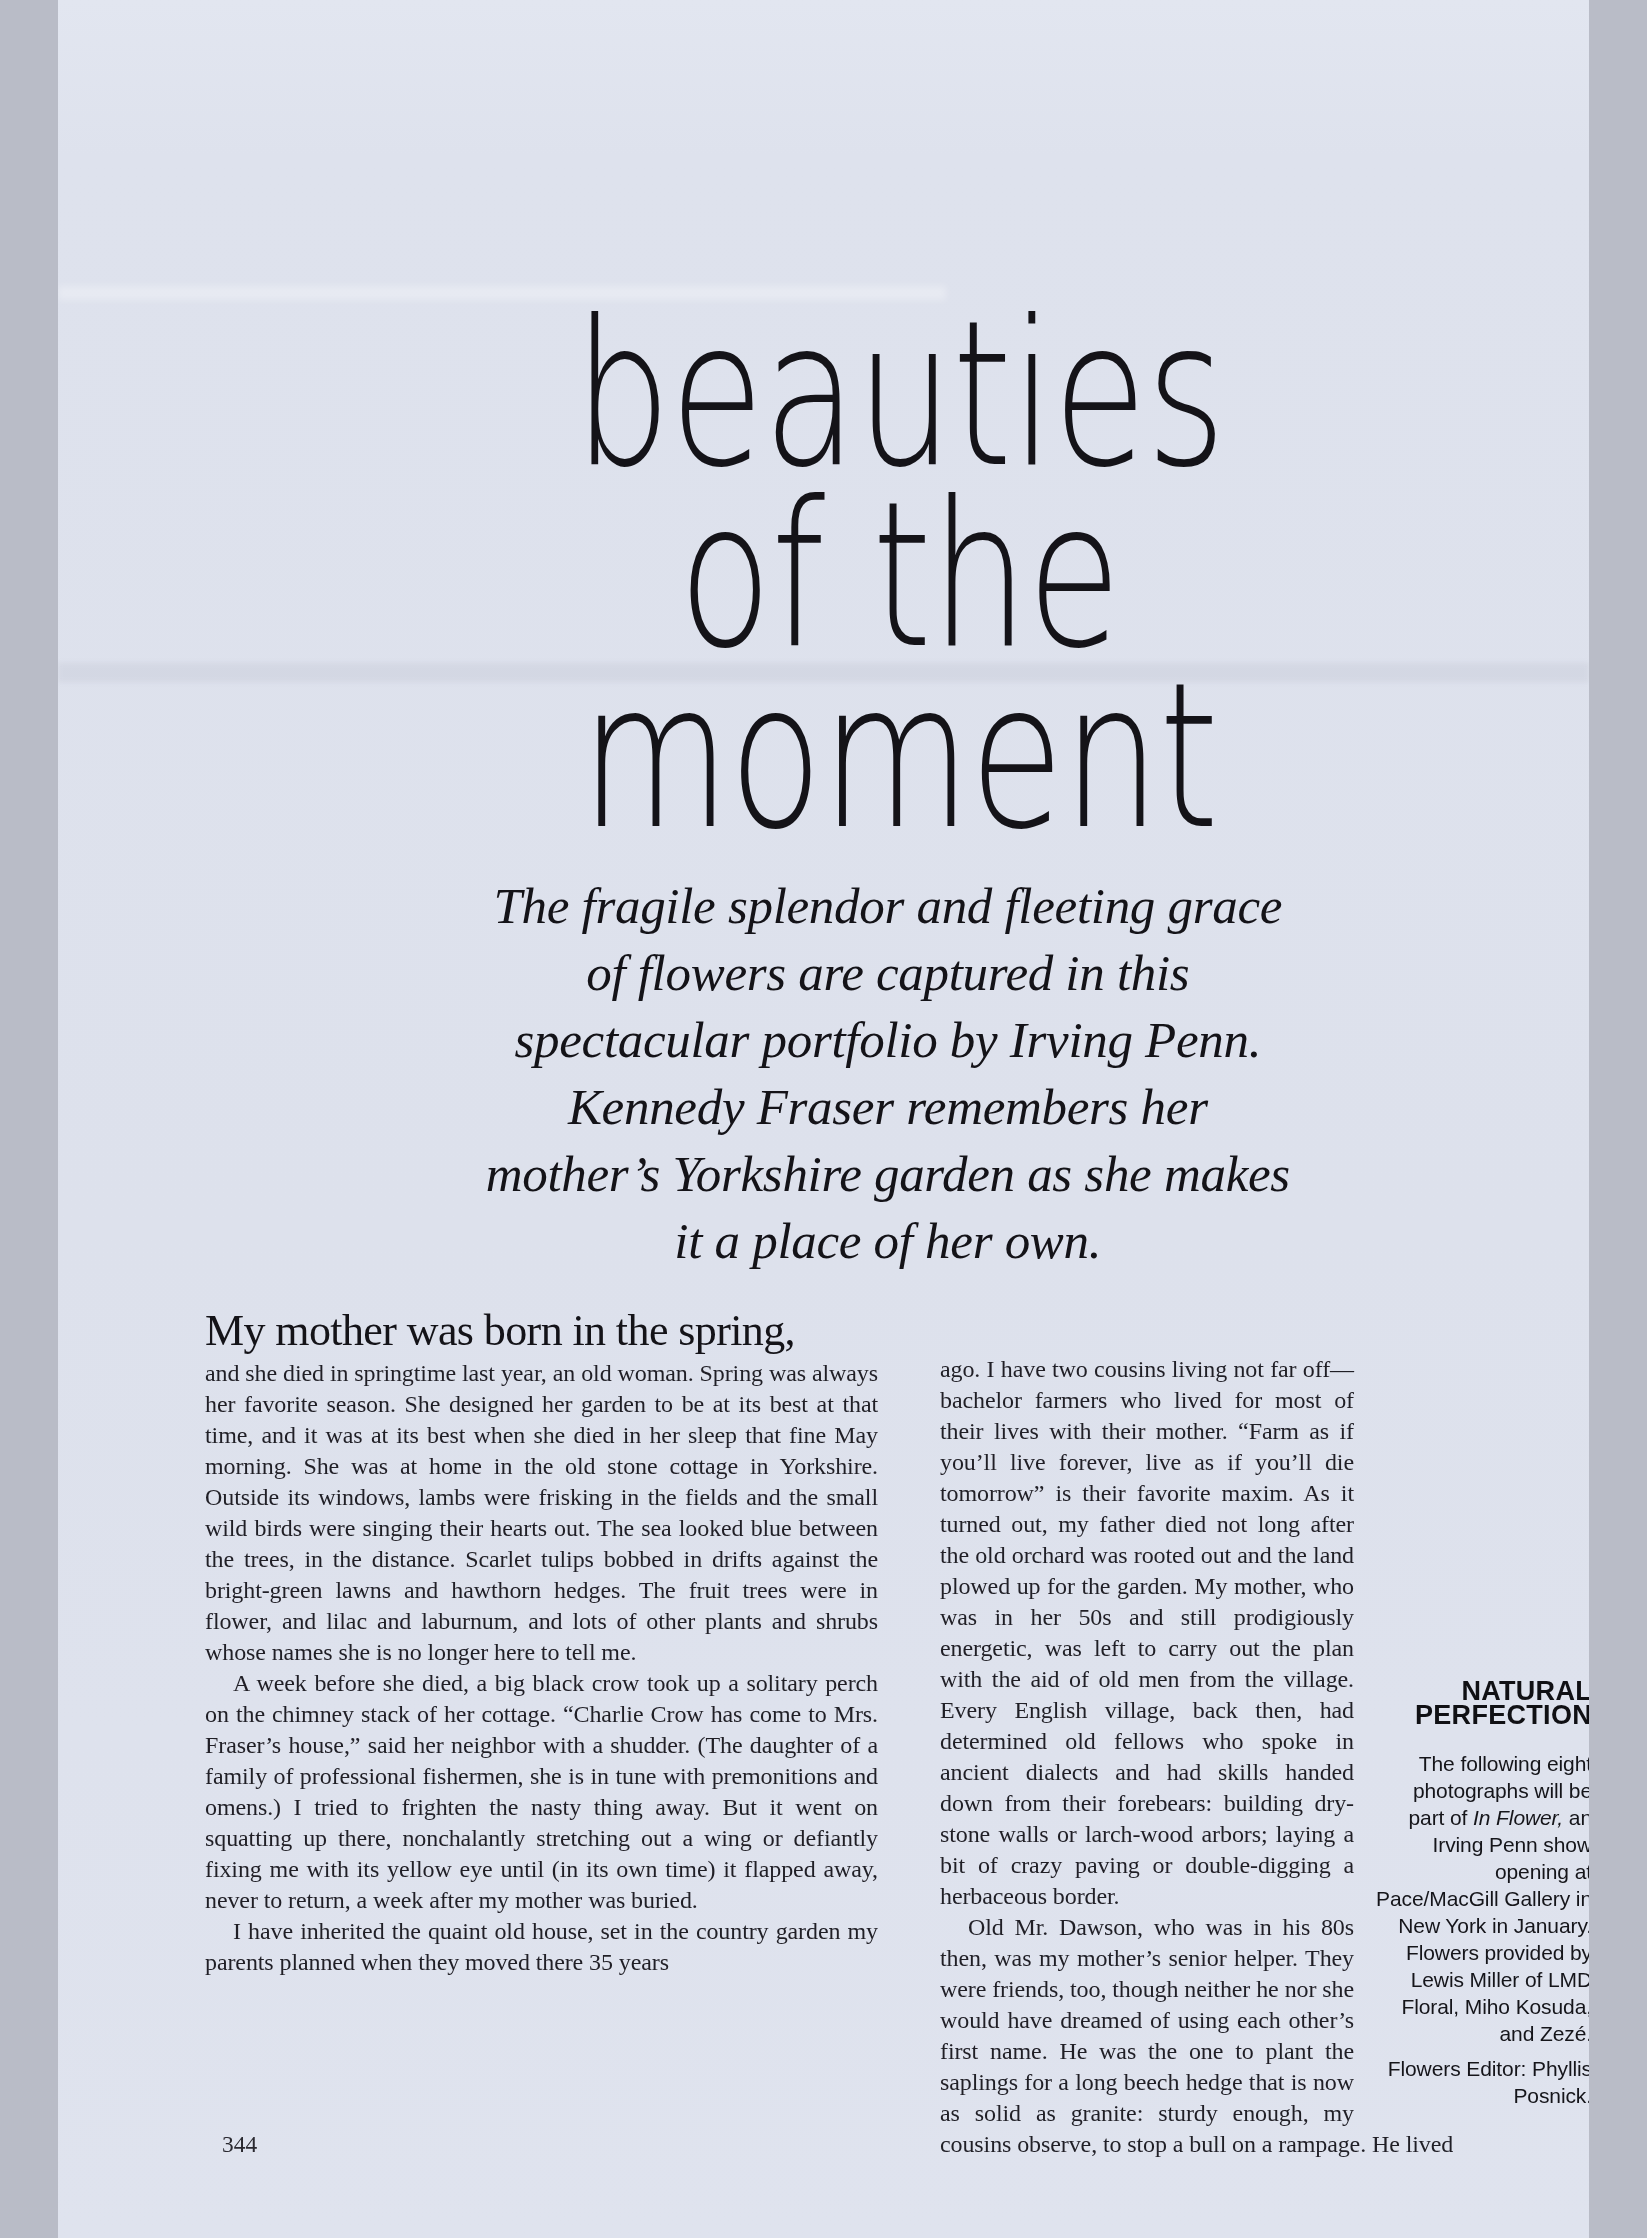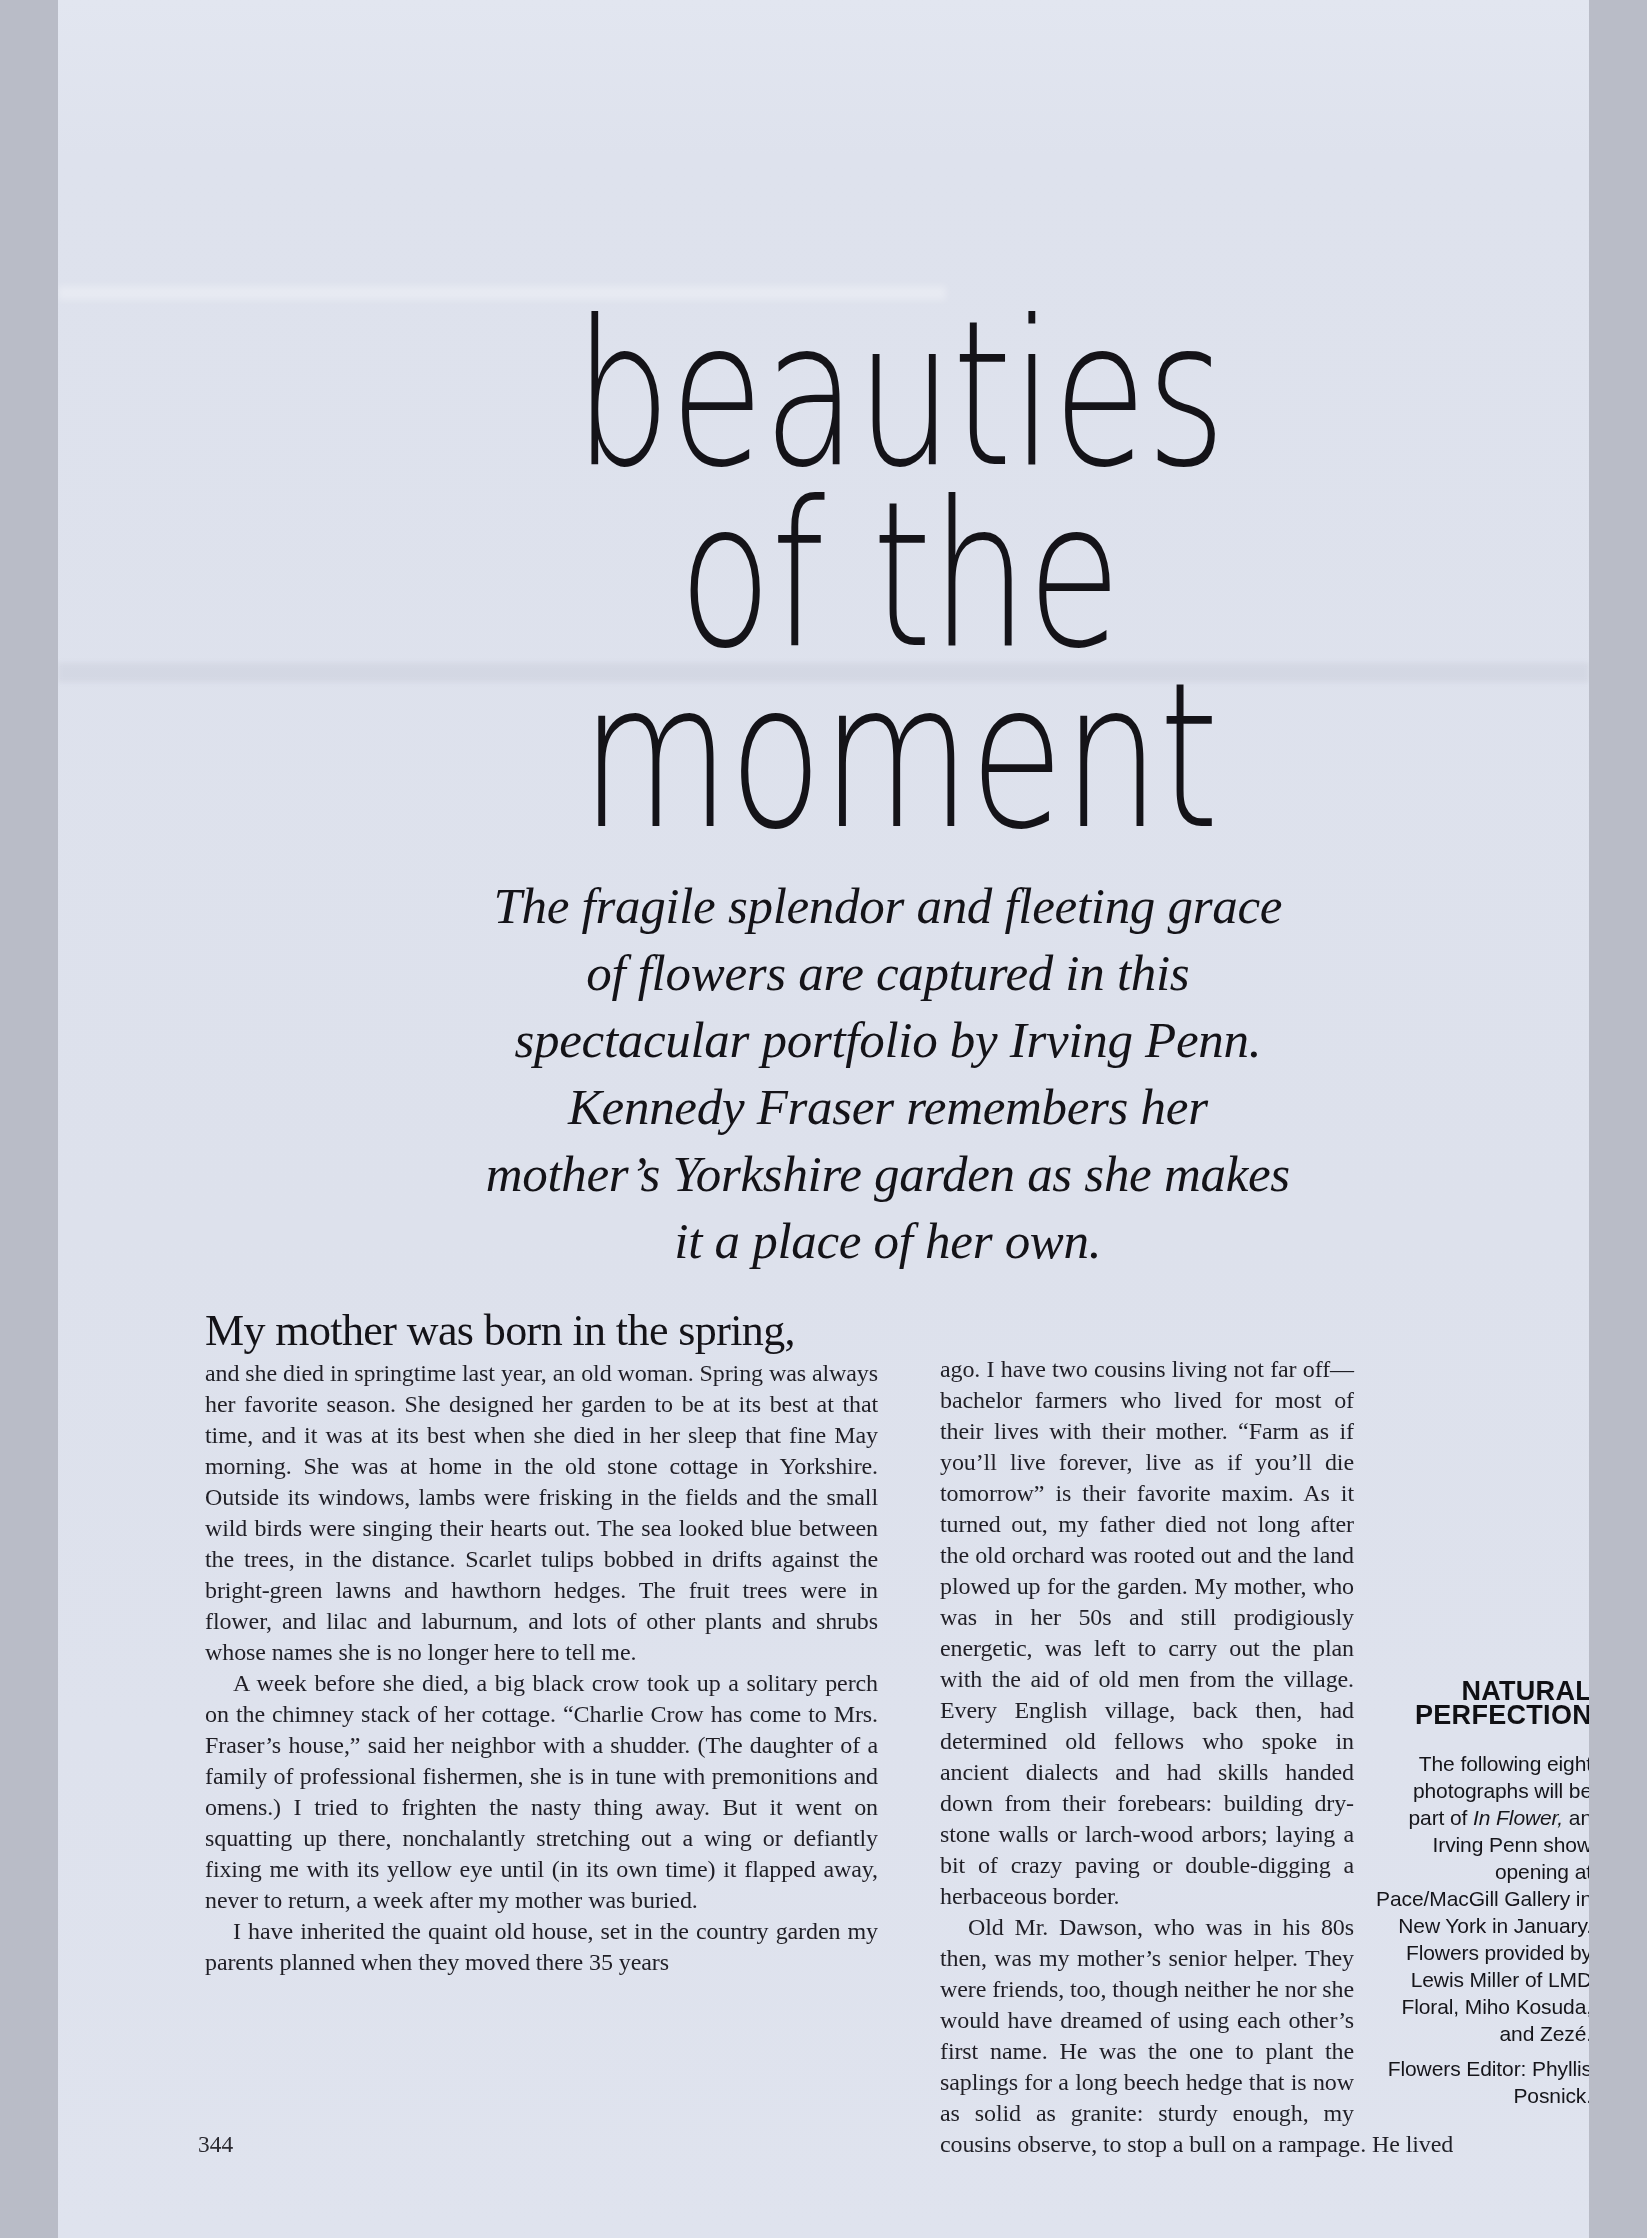--- a/index.html
+++ b/index.html
@@ -106,21 +106,21 @@
   .sidebar-body i{ font-style:italic; }
   .sidebar-credit{
     margin-top:7.6px;
     font-size:21px;
     line-height:27px;
     letter-spacing:-0.1px;
   }
   
   .page-number{
     position:absolute;
-    left:140px; top:2131px;
+    left:164px; top:2131px;
     font-family:"Liberation Serif",serif;
     font-size:23.4px;
     color:#2a2930;
   }
 </style>
 </head>
 <body>
 
 <div class="page">
 

